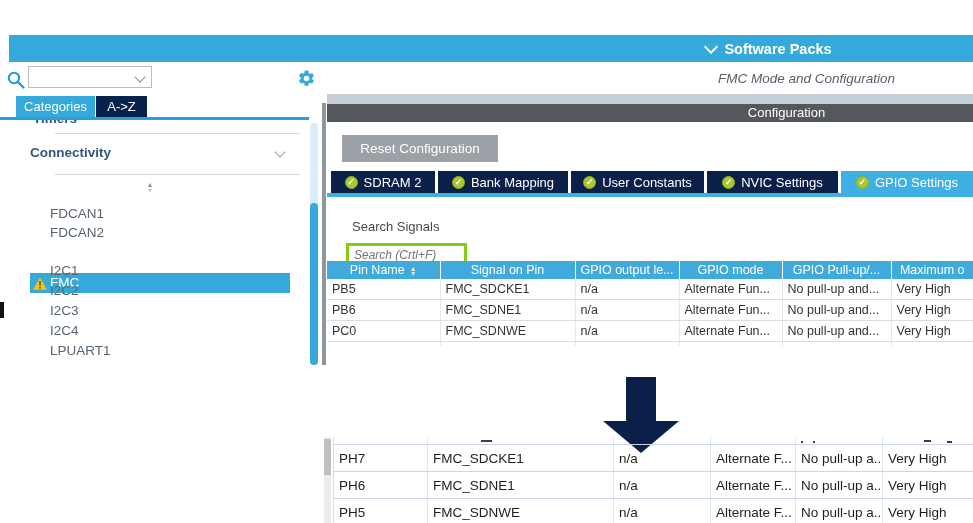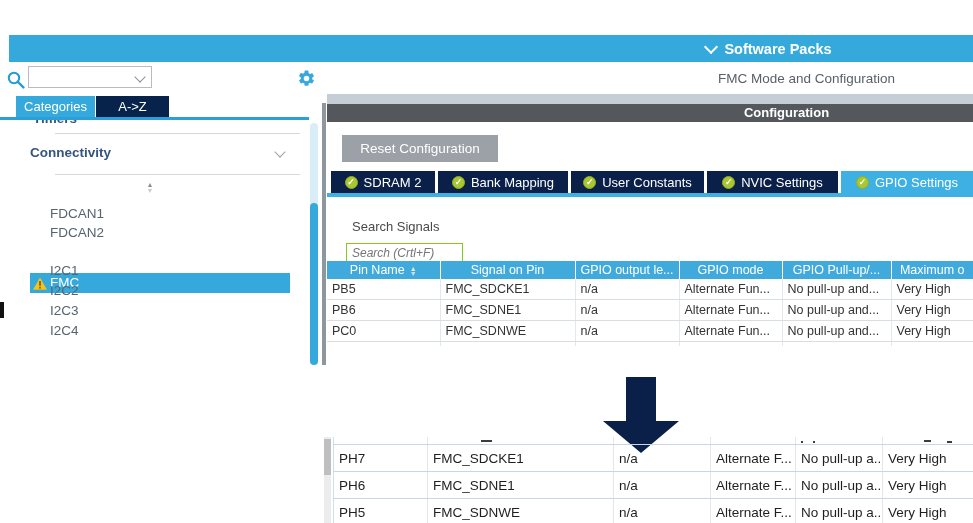--- a/index.html
+++ b/index.html
@@ -23,21 +23,21 @@
         transform:rotate(45deg);margin-top:-4px;}
 
   
   .sidebar{position:absolute;left:0;top:62px;width:327px;height:303px;background:#fff;}
   .combo{position:absolute;left:28px;top:4px;width:124px;height:22px;background:#fff;
          border:1px solid #b7bcc2;box-sizing:border-box;}
   .combo .cchev{position:absolute;right:7px;top:6px;width:7px;height:7px;border-right:1.6px solid #8a9097;
          border-bottom:1.6px solid #8a9097;transform:rotate(45deg);}
   .side-tab{position:absolute;top:34px;height:21px;line-height:21px;text-align:center;color:#fff;font-size:13px;}
   .tab-cat{left:16px;width:79px;background:var(--accent-blue,#36A9DC);}
-  .tab-az{left:96px;width:73px;background:#07234B;}
+  .tab-az{left:96px;width:51px;background:#07234B;}
   .tab-underline{position:absolute;left:0;top:55px;width:309px;height:3px;background:#2B9FD8;}
   .plist{position:absolute;left:0;top:58px;width:309px;height:245px;overflow:hidden;}
   .cat-row{position:absolute;left:0;width:309px;color:#33557F;font-weight:700;font-size:13.5px;}
   .clipped-cat{top:0;height:10px;overflow:hidden;}
   .clipped-cat span{display:block;margin-top:-9px;padding-left:33px;}
   .divider{position:absolute;left:55px;width:245px;height:1px;background:#d8d8d8;}
   .cat-conn{top:22px;height:22px;line-height:22px;padding-left:30px;box-sizing:border-box;}
   .cat-chev{position:absolute;left:276px;top:6px;width:7px;height:7px;border-right:1.6px solid #9aa1a8;
             border-bottom:1.6px solid #9aa1a8;transform:rotate(45deg);}
   .sorter{position:absolute;left:140px;top:62px;width:20px;text-align:center;line-height:6px;cursor:default;}
@@ -45,34 +45,34 @@
   .sorter .up{color:#8a9097;} .sorter .dn{color:#c9ced3;}
   .item{position:absolute;left:0;width:309px;height:20px;line-height:20px;font-size:13.5px;color:#57646F;
         padding-left:50px;box-sizing:border-box;white-space:nowrap;}
   .item.selected{left:30px;width:260px;padding-left:20px;background:var(--accent-blue,#36A9DC);color:#fff;margin-top:32px;}
   .warn-svg{position:absolute;left:3px;top:4px;}
   .sb-track{position:absolute;left:310px;top:61px;width:8px;height:242px;background:#D9EDF8;border-radius:4px;}
   .sb-thumb{position:absolute;left:310px;top:141px;width:8px;height:162px;background:var(--accent-blue,#36A9DC);border-radius:4px;}
   .v-divider{position:absolute;left:322px;top:41px;width:4px;height:262px;background:#8F979E;}
 
   
-  .panel-title{position:absolute;left:640px;top:71px;width:333px;text-align:center;font-size:13.5px;color:#5A6068;}
+  .panel-title{position:absolute;left:640px;top:71px;width:333px;text-align:center;font-size:13.5px;color:#5A6068;font-style:italic;}
   .light-bar{position:absolute;left:327px;top:94px;width:646px;height:10px;background:var(--light-bar,#C5CDD6);}
-  .dark-bar{position:absolute;left:327px;top:104px;width:646px;height:18px;background:var(--dark-bar,#54585D);font-weight:bold;}
+  .dark-bar{position:absolute;left:327px;top:104px;width:646px;height:18px;background:var(--dark-bar,#54585D);}
   .dark-bar span{position:absolute;left:273px;width:373px;text-align:center;color:#fff;font-size:13px;line-height:18px;}
   .reset-btn{position:absolute;left:342px;top:135px;width:156px;height:27px;background:var(--button-gray,#9BA1A7);
              color:#fff;font-size:13.5px;display:flex;align-items:center;justify-content:center;border:0;}
   .cfg-tab{position:absolute;top:171px;height:22px;background:var(--navy,#0A2049);color:#fff;font-size:13px;
            display:flex;align-items:center;justify-content:center;gap:6px;white-space:nowrap;}
   .cfg-tab.active{background:#3FB0E4;}
   .badge{width:13px;height:13px;border-radius:50%;background:var(--check-green,#A9C730);border:1px solid #93AF1F;
          box-sizing:border-box;color:#fff;font-size:9px;font-weight:700;line-height:11px;text-align:center;}
   .tab-underline2{position:absolute;left:327px;top:193px;width:646px;height:4px;background:#3FB0E4;}
   .search-label{position:absolute;left:352px;top:219px;font-size:13px;color:#4A4A4A;}
-  .search-input{position:absolute;left:346px;top:243px;width:110px;height:18px;border:1px solid #84cc16;
+  .search-input{position:absolute;left:346px;top:243px;width:110px;height:18px;border:3px solid #84cc16;
                 font-family:"Liberation Sans",sans-serif;font-size:12px;font-style:italic;color:#98A0A8;padding:0 0 0 5px;}
 
   
   table{border-collapse:collapse;table-layout:fixed;}
   .tbl-top{position:absolute;left:327px;top:261px;width:646px;font-size:12.5px;padding-left:24px;}
   .tbl-top th{background:var(--table-header-blue,#41AADD);color:#fff;font-weight:400;height:18px;
               border-right:1px solid #fff;text-align:center;white-space:nowrap;overflow:hidden;padding:0 2px;}
   .tbl-top th:last-child{border-right:0;}
   .tbl-top td{height:20px;border-bottom:1px solid #D9DEE3;border-right:1px solid #E3E8EC;
               padding:0 0 0 5px;white-space:nowrap;overflow:hidden;color:#333;}
@@ -145,20 +145,21 @@
           <path d="M8 0 L16 14 L0 14 Z" fill="#F2C21D"></path>
           <rect x="7.1" y="4.2" width="1.8" height="5.4" fill="#6b5800"></rect>
           <rect x="7.1" y="10.9" width="1.8" height="1.9" fill="#6b5800"></rect>
         </svg>
         <span>FMC</span>
       </div>
       <div class="item" style="top:141px">I2C1</div>
       <div class="item" style="top:161px">I2C2</div>
       <div class="item" style="top:181px">I2C3</div>
       <div class="item" style="top:201px">I2C4</div>
+      <div class="item" style="top:221px">LPUART1</div>
       <div class="item" style="top:240px">MDIOS</div>
     </div>
 
     <div class="sb-track"></div>
     <div class="sb-thumb"></div>
     <div class="v-divider"></div>
   </div>
 
   <div class="panel-title">FMC Mode and Configuration</div>
   <div class="light-bar"></div>

